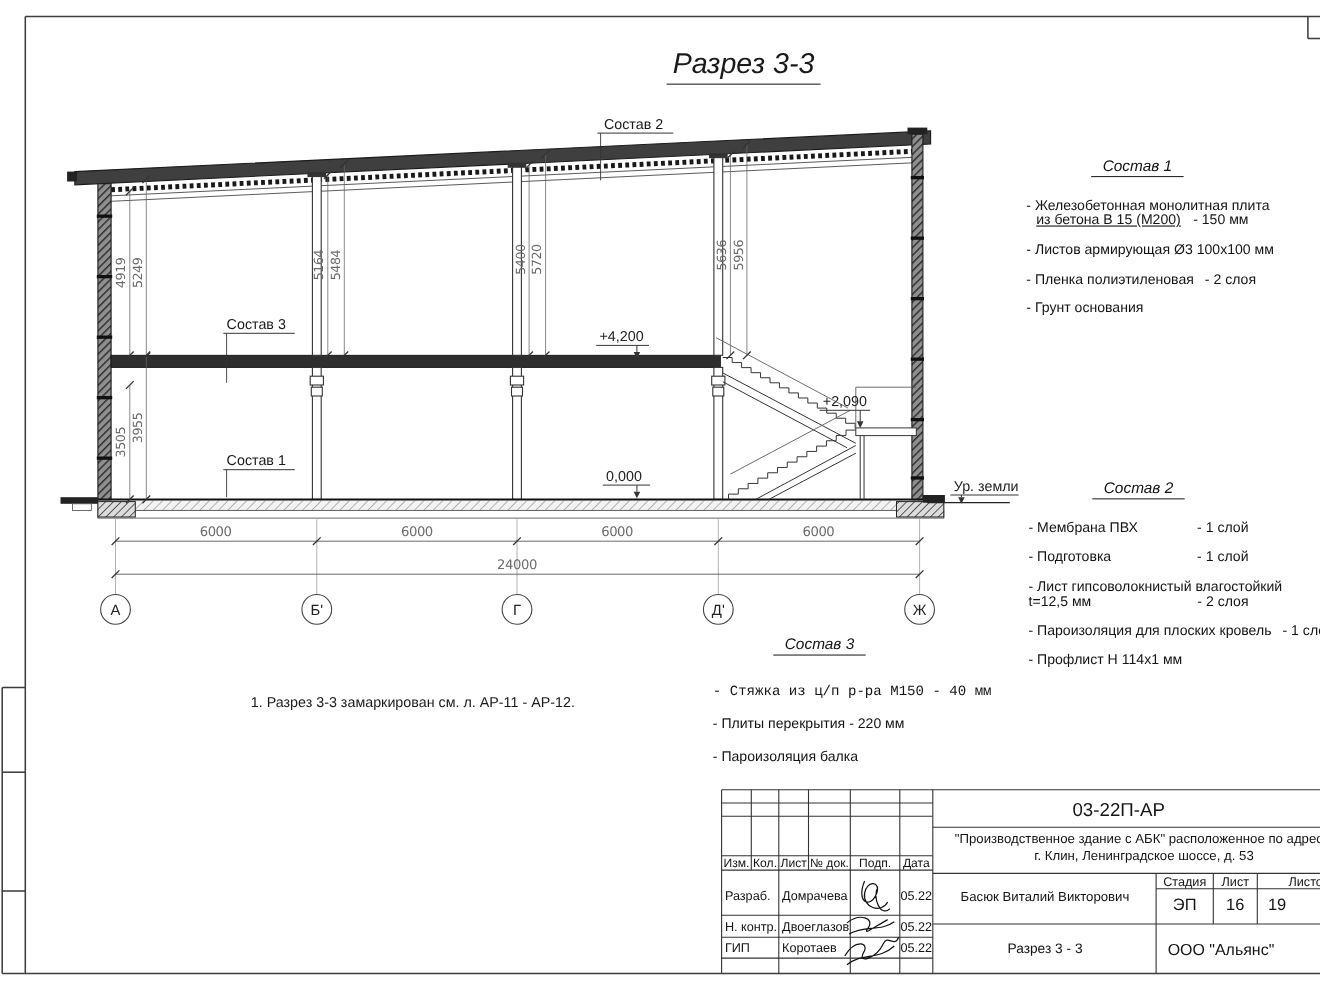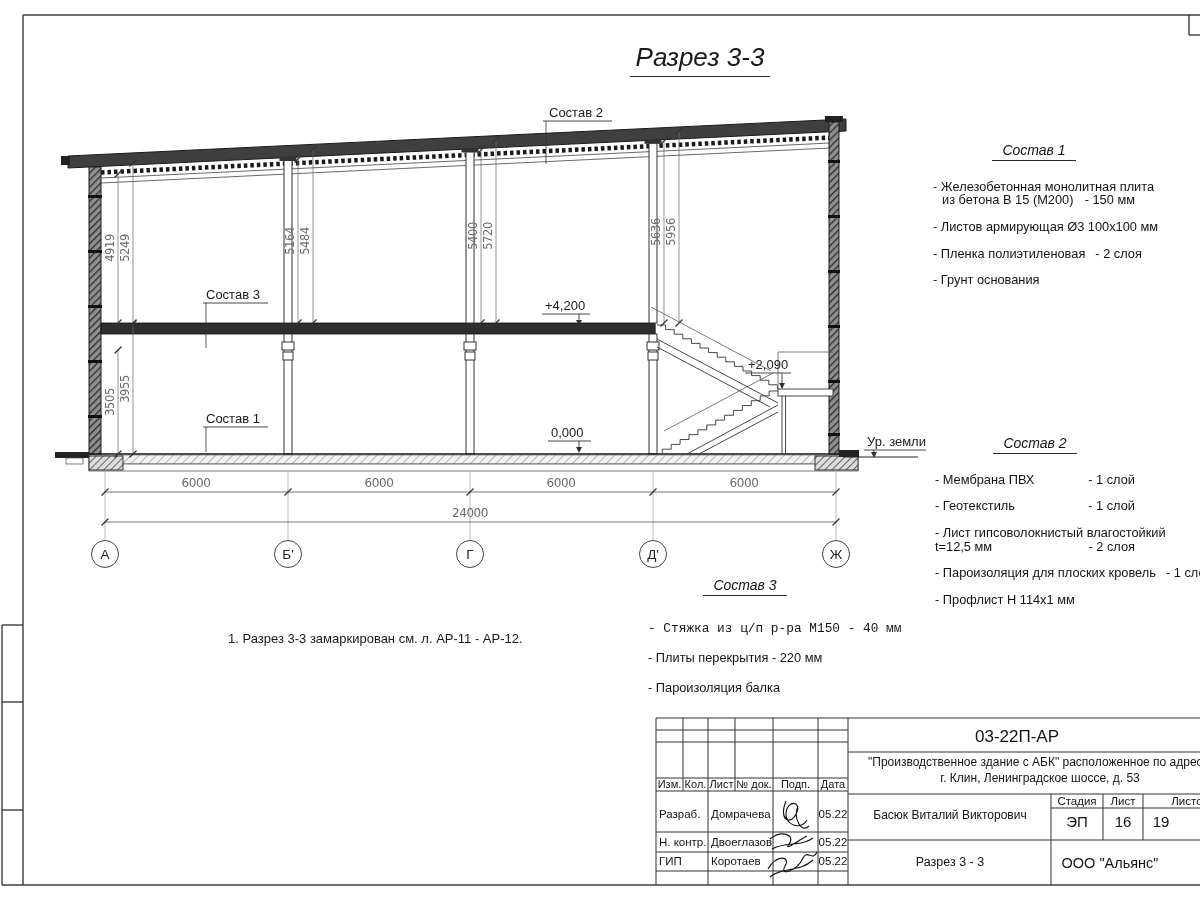--- a/index.html
+++ b/index.html
@@ -10,21 +10,21 @@
   svg{position:absolute;left:0;top:0;}
   .ovl{position:absolute;}
   .page-title{font-size:26px;font-style:italic;text-align:center;}
   .page-title span{display:inline-block;border-bottom:1.6px solid #2a2a2a;padding:0 6px 3px 6px;}
   .spec{font-size:12.8px;line-height:1.06;color:#141414;}
   .spec-h{text-align:center;margin-bottom:19px;font-size:14px;font-style:italic;}
   .spec-h span{display:inline-block;border-bottom:1px solid #2a2a2a;padding:0 10px 2px 10px;}
   .it{margin-bottom:13px;}
   .row{display:flex;white-space:nowrap;}
   .row .v{margin-left:auto;padding-left:10px;}
-  .l2{padding-left:9px;}
+  .l2{padding-left:9px;text-decoration:underline;}
   .note{font-size:13px;white-space:nowrap;}
   .dimtxt{fill:#6b6b6b;font-size:11.5px;font-family:"DejaVu Sans", sans-serif;letter-spacing:-0.4px;}
   .dimtxt2{fill:#6b6b6b;font-size:12px;font-family:"DejaVu Sans", sans-serif;letter-spacing:-0.4px;}
   .elevtxt{fill:#222;font-size:13px;font-family:"Liberation Sans", sans-serif;}
   .callout{fill:#1a1a1a;font-size:13px;font-family:"Liberation Sans", sans-serif;}
   .tbt{fill:#141414;font-family:"Liberation Sans", sans-serif;}
   .axis{fill:#222;font-size:13.5px;font-family:"Liberation Sans", sans-serif;}
 </style>
 </head>
 <body>
@@ -335,21 +335,21 @@
     </g>
     <g font-size="15" fill="#141414">
       <text x="1077" y="827" text-anchor="middle">ЭП</text>
       <text x="1123" y="827" text-anchor="middle">16</text>
       <text x="1161" y="827" text-anchor="middle">19</text>
     </g>
     <text class="tbt" x="1110" y="868" text-anchor="middle" font-size="14.5">ООО "Альянс"</text>
   </g>
 </svg>
 
-<div class="ovl page-title" style="left:600px;top:42px;width:200px;">
+<div class="ovl page-title" style="left:576px;top:42px;width:200px;">
   <span>Разрез 3-3</span>
 </div>
 
 <div class="ovl spec" style="left:933px;top:143px;width:202px;">
   <div class="spec-h"><span>Состав 1</span></div>
   <div class="it">
     <div class="row">
         <span>- Железобетонная  монолитная плита</span>
       </div>
     <div class="row">
@@ -378,21 +378,21 @@
 <div class="ovl spec" style="left:935px;top:436px;width:200px;">
   <div class="spec-h"><span>Состав 2</span></div>
   <div class="it">
       <div class="row">
         <span>- Мембрана ПВХ</span>
         <span class="v">- 1 слой</span>
       </div>
     </div>
   <div class="it">
       <div class="row">
-        <span>- Геотекстиль</span>
+        <span>- Подготовка</span>
         <span class="v">- 1 слой</span>
       </div>
     </div>
   <div class="it">
     <div class="row">
         <span>- Лист гипсоволокнистый влагостойкий</span>
       </div>
     <div class="row">
         <span>t=12,5 мм</span>
         <span class="v">- 2 слоя</span>

